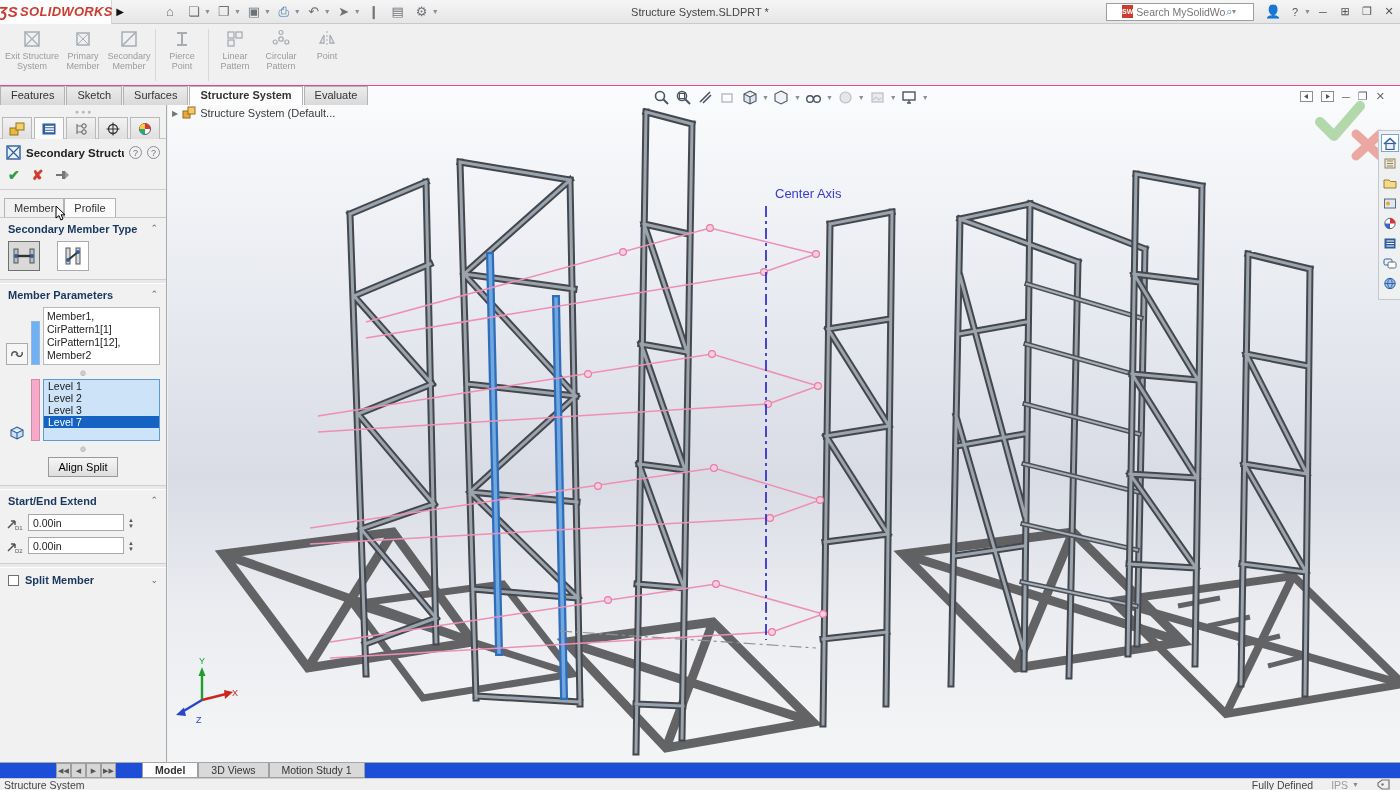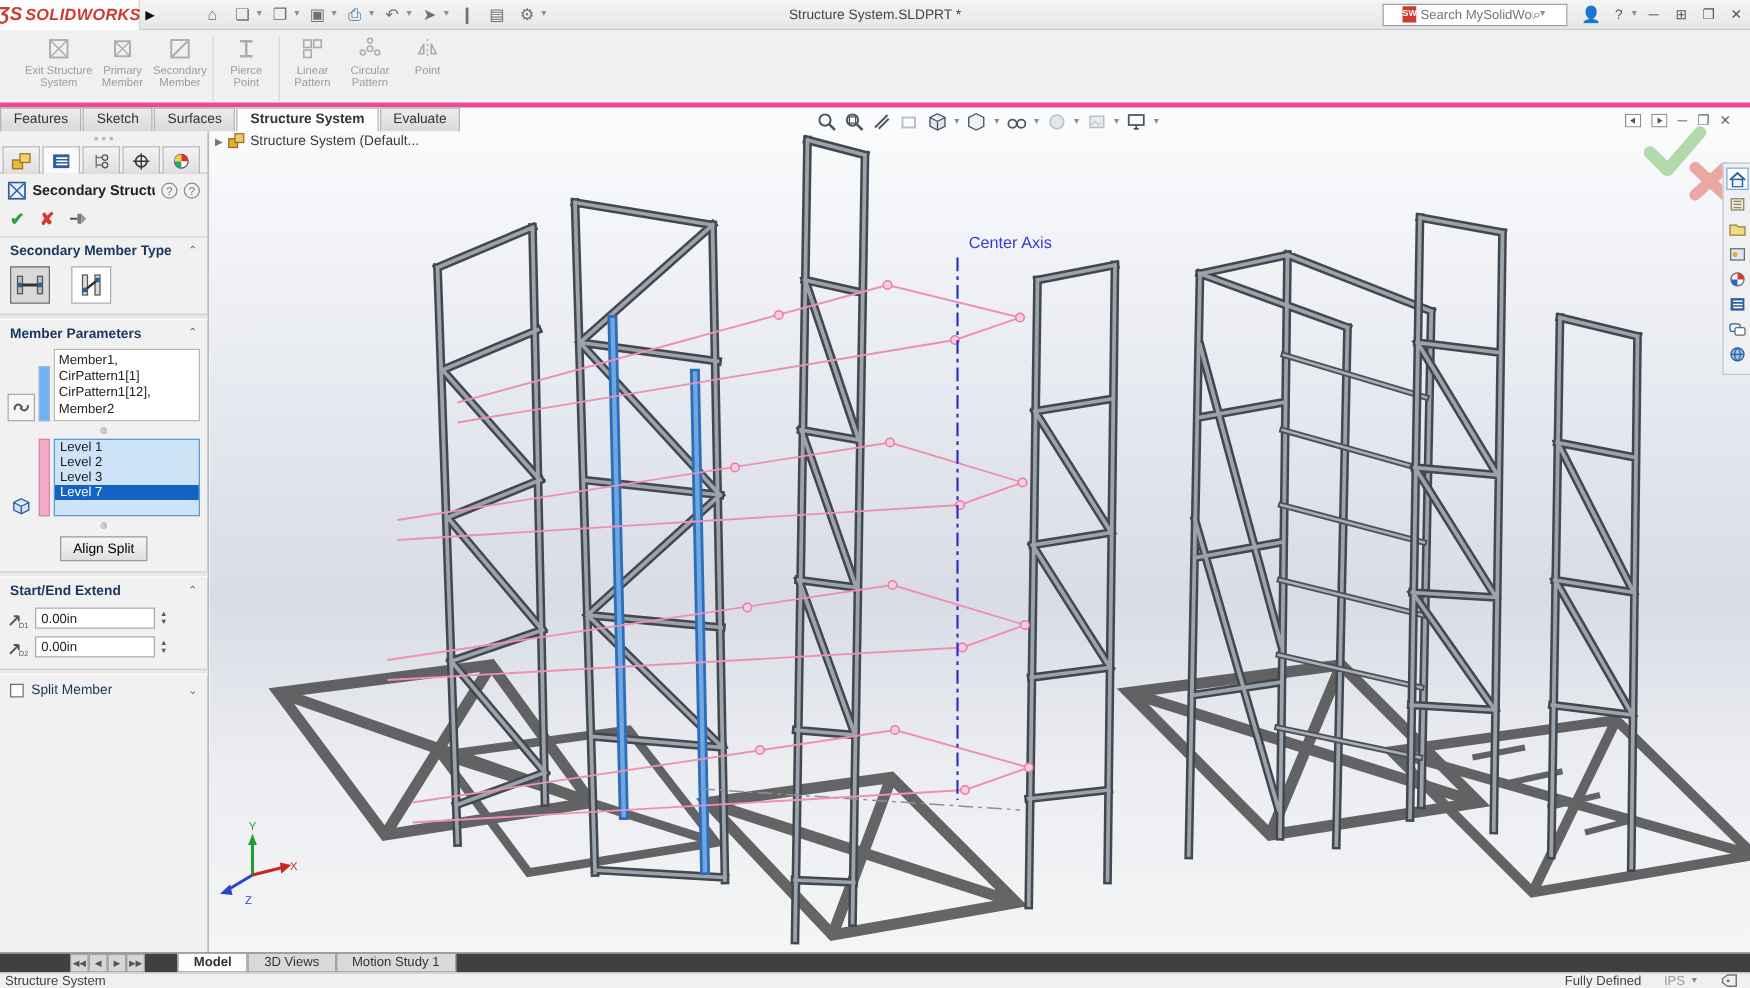--- a/index.html
+++ b/index.html
@@ -14,21 +14,21 @@
   #menu-expand{width:16px;text-align:center;color:#111;font-size:10px;cursor:pointer}
   .tb-ic{width:24px;height:20px;display:flex;align-items:center;justify-content:center;color:#6d7277;font-size:13px}
   .dd{color:#8a8f94;font-size:7px;margin:0 1px 0 -2px}
   #title-center{position:absolute;left:0;right:0;text-align:center;font-size:11px;color:#444;pointer-events:none}
   #search-wrap{display:flex;align-items:center;border:1px solid #9aa0a6;background:#fff;height:18px;width:148px;margin-right:8px;padding:0 15px}
   #search-wrap input{border:0;outline:0;flex:1;font-size:10.5px;color:#666;font-family:"Liberation Sans",sans-serif;width:90px}
   .sw-badge{width:13px;height:13px;background:#cc3b30;color:#fff;font-size:7px;font-weight:bold;display:flex;align-items:center;justify-content:center;margin-right:3px}
   .winbtn{width:22px;height:20px;display:flex;align-items:center;justify-content:center;color:#555;font-size:11px}
 
   
-  #ribbon{left:0;top:24px;width:1400px;height:62px;background:#f0f0f1;border-bottom:4px solid #ec4899;display:flex;align-items:flex-start;padding:3px 0 0 19px}
+  #ribbon{left:0;top:24px;width:1400px;height:62px;background:#f0f0f1;border-bottom:1px solid #ec4899;display:flex;align-items:flex-start;padding:3px 0 0 4px}
   .rb{width:46px;min-width:40px;text-align:center;color:#9b9b9b;font-size:9px;line-height:10px;padding-top:2px}
   .rb.wide{width:56px}
   .rb .ric{margin:0 auto 2px auto}
   .rsep{width:1px;height:52px;background:#d8d8d8;margin:2px 3px 0 3px}
 
   
   #cmdtabs{left:0;top:86px;height:19px;display:flex;z-index:30}
   .ctab{padding:2px 10px 3px 10px;border:1px solid #b3b3b3;border-bottom:none;background:linear-gradient(#ececec,#d9d9d9);color:#333;margin-right:1px;font-size:11px}
   .ctab.active{background:#fdfdfd;font-weight:bold}
 
@@ -74,21 +74,21 @@
   #ft-overlay{left:172px;top:106px;display:flex;align-items:center;gap:4px;color:#3a3a3a;font-size:11px;z-index:20}
   #hud{left:652px;top:88px;display:flex;align-items:center;gap:3px;z-index:20}
   .hud-ic{width:19px;height:18px;display:flex;align-items:center;justify-content:center}
   .hud-dd{font-size:7px;color:#8a8f94}
   #docwin{left:1300px;top:90px;display:flex;align-items:center;gap:8px;z-index:20;color:#666;font-size:11px}
   #taskpane{left:1378px;top:130px;width:22px;height:170px;background:#eef0f2;border:1px solid #c4c8cc;border-right:none;z-index:20;display:flex;flex-direction:column;align-items:center;padding-top:3px;gap:2px}
   .tp-ic{width:18px;height:18px;display:flex;align-items:center;justify-content:center;border:1px solid transparent}
   .tp-ic.active{border:1px solid #7aa7d8;background:#fff}
 
   
-  #sheetbar{left:0;top:762px;width:1400px;height:16px;background:#404040;border-top:1px solid #a6a6a6;display:flex;align-items:stretch}
+  #sheetbar{left:0;top:762px;width:1400px;height:16px;background:#1d4ed8;border-top:1px solid #a6a6a6;display:flex;align-items:stretch}
   .navbtn{width:15px;border:1px solid #9f9f9f;background:#d6d6d6;color:#555;font-size:7px;display:flex;align-items:center;justify-content:center}
   .stab{padding:0 12px;border:1px solid #9f9f9f;border-top:none;background:#d9d9d9;font-size:10.5px;display:flex;align-items:center}
   .stab.active{background:#fdfdfd;font-weight:bold}
   #statusbar{left:0;top:778px;width:1400px;height:12px;background:#f0f0f0;border-top:1px solid #cdcdcd;display:flex;align-items:center;font-size:10.5px;color:#444}
   #status-right{margin-left:auto;display:flex;align-items:center;gap:18px;padding-right:10px}
   #units{color:#9a9a9a}
 </style>
 </head>
 <body>
 
@@ -496,20 +496,27 @@
   <div id="pm-actions">
     <span class="okx" style="color:#2e9e3e">✔</span>
     <span class="okx" style="color:#d23b2e">✘</span>
     <svg width="16" height="12">
         <path d="M1,6 H7" stroke="#555" stroke-width="1.6"></path>
         <rect x="7" y="2" width="3" height="8" fill="#777"></rect>
         <path d="M10,2 L14,6 L10,10 Z" fill="#999"></path>
       </svg>
   </div>
 
+  <div id="grouptabs">
+    <div class="gtab">Member</div>
+    <div class="gtab raised">Profile</div>
+    <svg class="abs" style="left:55px;top:16px;z-index:40" width="12" height="16">
+        <path d="M1,0 L1,12 L4,9.6 L5.8,14 L8,13 L6.2,8.8 L10,8.8 Z" fill="#fff" stroke="#000" stroke-width="1"></path>
+      </svg>
+  </div>
 
   <div class="sec-h">
     <span class="st">Secondary Member Type</span>
     <span class="chev">⌃</span>
   </div>
   <div>
     <span class="typebtn sel">
       <svg width="24" height="20">
           <rect x="2" y="3" width="4" height="14" fill="#b9bfc5" stroke="#555"></rect>
           <rect x="18" y="3" width="4" height="14" fill="#b9bfc5" stroke="#555"></rect>
@@ -589,21 +596,21 @@
     <input value="0.00in" style="">
     <span class="spin">
         <span>▲</span>
         <span>▼</span>
       </span>
   </div>
 
   <div class="sec-div" style="margin-top:6px"></div>
   <div class="splitrow">
     <span class="cbox"></span>
-    <span style="font-weight:normal;color:#17375e;flex:1">Split Member</span>
+    <span style="font-weight:bold;color:#17375e;flex:1">Split Member</span>
     <span class="chev">⌄</span>
   </div>
 </div>
 
 <div id="sheetbar" class="abs">
   <div style="width:56px"></div>
   <div class="navbtn">◀◀</div>
   <div class="navbtn">◀</div>
   <div class="navbtn">▶</div>
   <div class="navbtn">▶▶</div>

